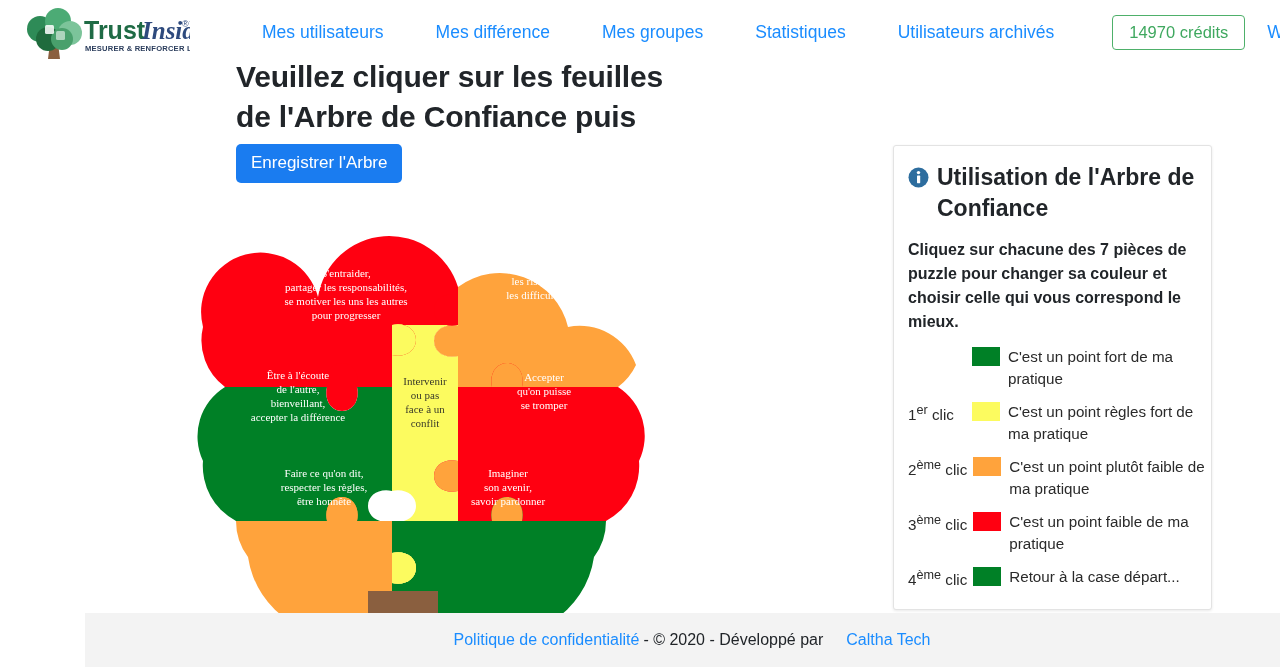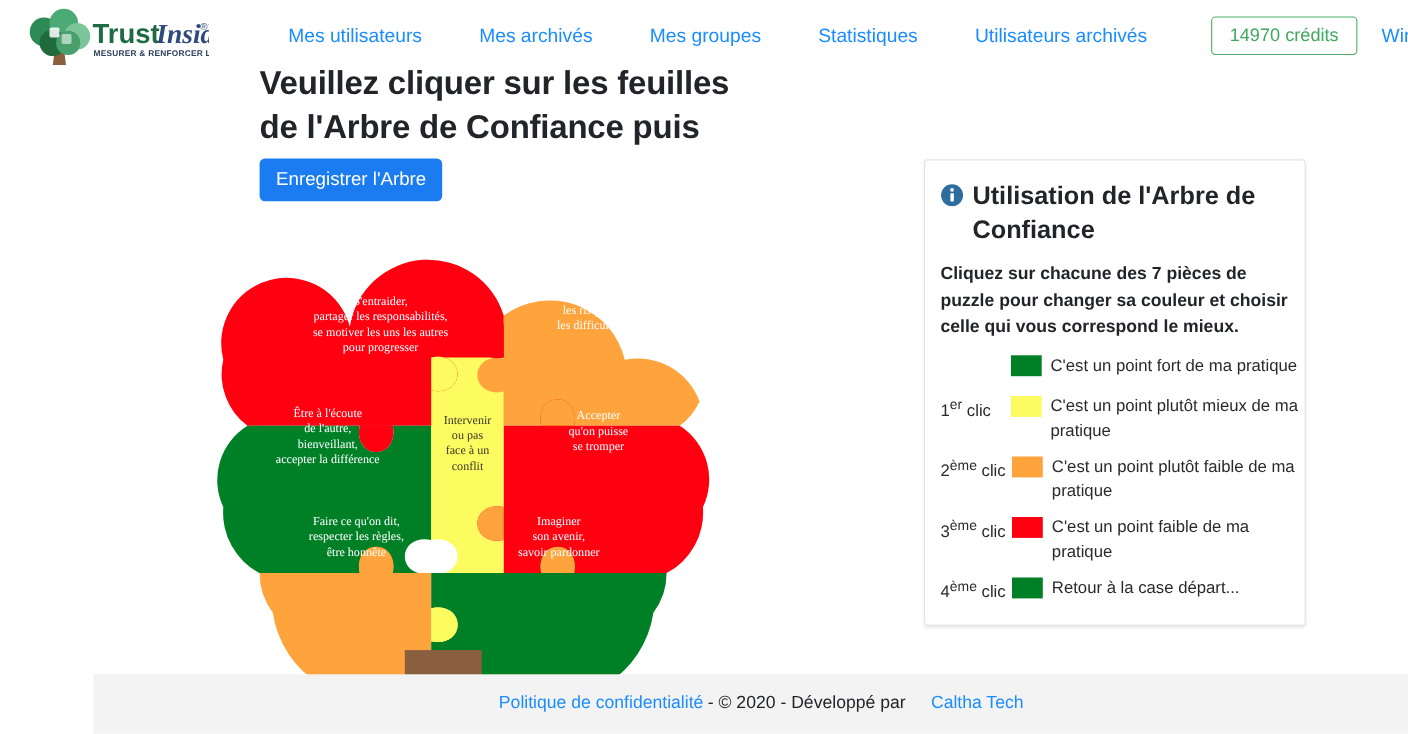--- a/index.html
+++ b/index.html
@@ -110,23 +110,23 @@
   }
 
   .tree-wrap {
     margin-top: 8px;
     margin-left: -40px;
   }
 
   
   .info-panel {
     position: absolute;
-    left: 840px;
+    left: 893px;
     top: 80px;
-    width: 347px;
+    width: 319px;
     background: #ffffff;
     border: 1px solid #e3e3e3;
     border-radius: 3px;
     box-shadow: 0 1px 3px rgba(0,0,0,0.09);
     padding: 16px 4px 18px 14px;
     box-sizing: border-box;
   }
   .info-title {
     display: flex;
     align-items: flex-start;
@@ -216,21 +216,21 @@
 
       <text x="66" y="34" font-family="'Liberation Sans', sans-serif" font-size="25" font-weight="bold" fill="#1f6b45">Trust</text>
       <text x="124" y="34" font-family="'Liberation Serif', serif" font-size="25" font-weight="bold" font-style="italic" fill="#2e4a7d">Inside</text>
       <text x="164" y="22" font-family="'Liberation Sans', sans-serif" font-size="9" fill="#2e4a7d">®</text>
       <text x="67" y="46" font-family="'Liberation Sans', sans-serif" font-size="7.6" letter-spacing="0.2" font-weight="bold" fill="#2b3d5c">MESURER &amp; RENFORCER LA CONFIANCE</text>
     </svg>
   </div>
 
   <div class="nav-links">
     <a class="nav-link">Mes utilisateurs</a>
-    <a class="nav-link">Mes archivés</a>
+    <a class="nav-link">Mes différence</a>
     <a class="nav-link">Mes groupes</a>
     <a class="nav-link">Statistiques</a>
     <a class="nav-link">Utilisateurs archivés</a>
   </div>
 
   <div class="nav-right">
     <div class="credits-badge">14970 crédits</div>
     <div class="user-box">
       <span>Winicki</span>
       <svg width="26" height="24" viewBox="0 0 26 24">
@@ -412,21 +412,21 @@
 
     <div class="legend-row">
       <span class="legend-click spacer">1<sup>er</sup> clic</span>
       <span class="legend-swatch" style="background:#008026"></span>
       <span class="legend-text">C'est un point fort de ma pratique</span>
     </div>
 
     <div class="legend-row">
       <span class="legend-click">1<sup>er</sup> clic</span>
       <span class="legend-swatch" style="background:#fcfb5f"></span>
-      <span class="legend-text">C'est un point plutôt mieux de ma pratique</span>
+      <span class="legend-text">C'est un point règles fort de ma pratique</span>
     </div>
 
     <div class="legend-row">
       <span class="legend-click">2<sup>ème</sup> clic</span>
       <span class="legend-swatch" style="background:#ffa33c"></span>
       <span class="legend-text">C'est un point plutôt faible de ma pratique</span>
     </div>
 
     <div class="legend-row">
       <span class="legend-click">3<sup>ème</sup> clic</span>

